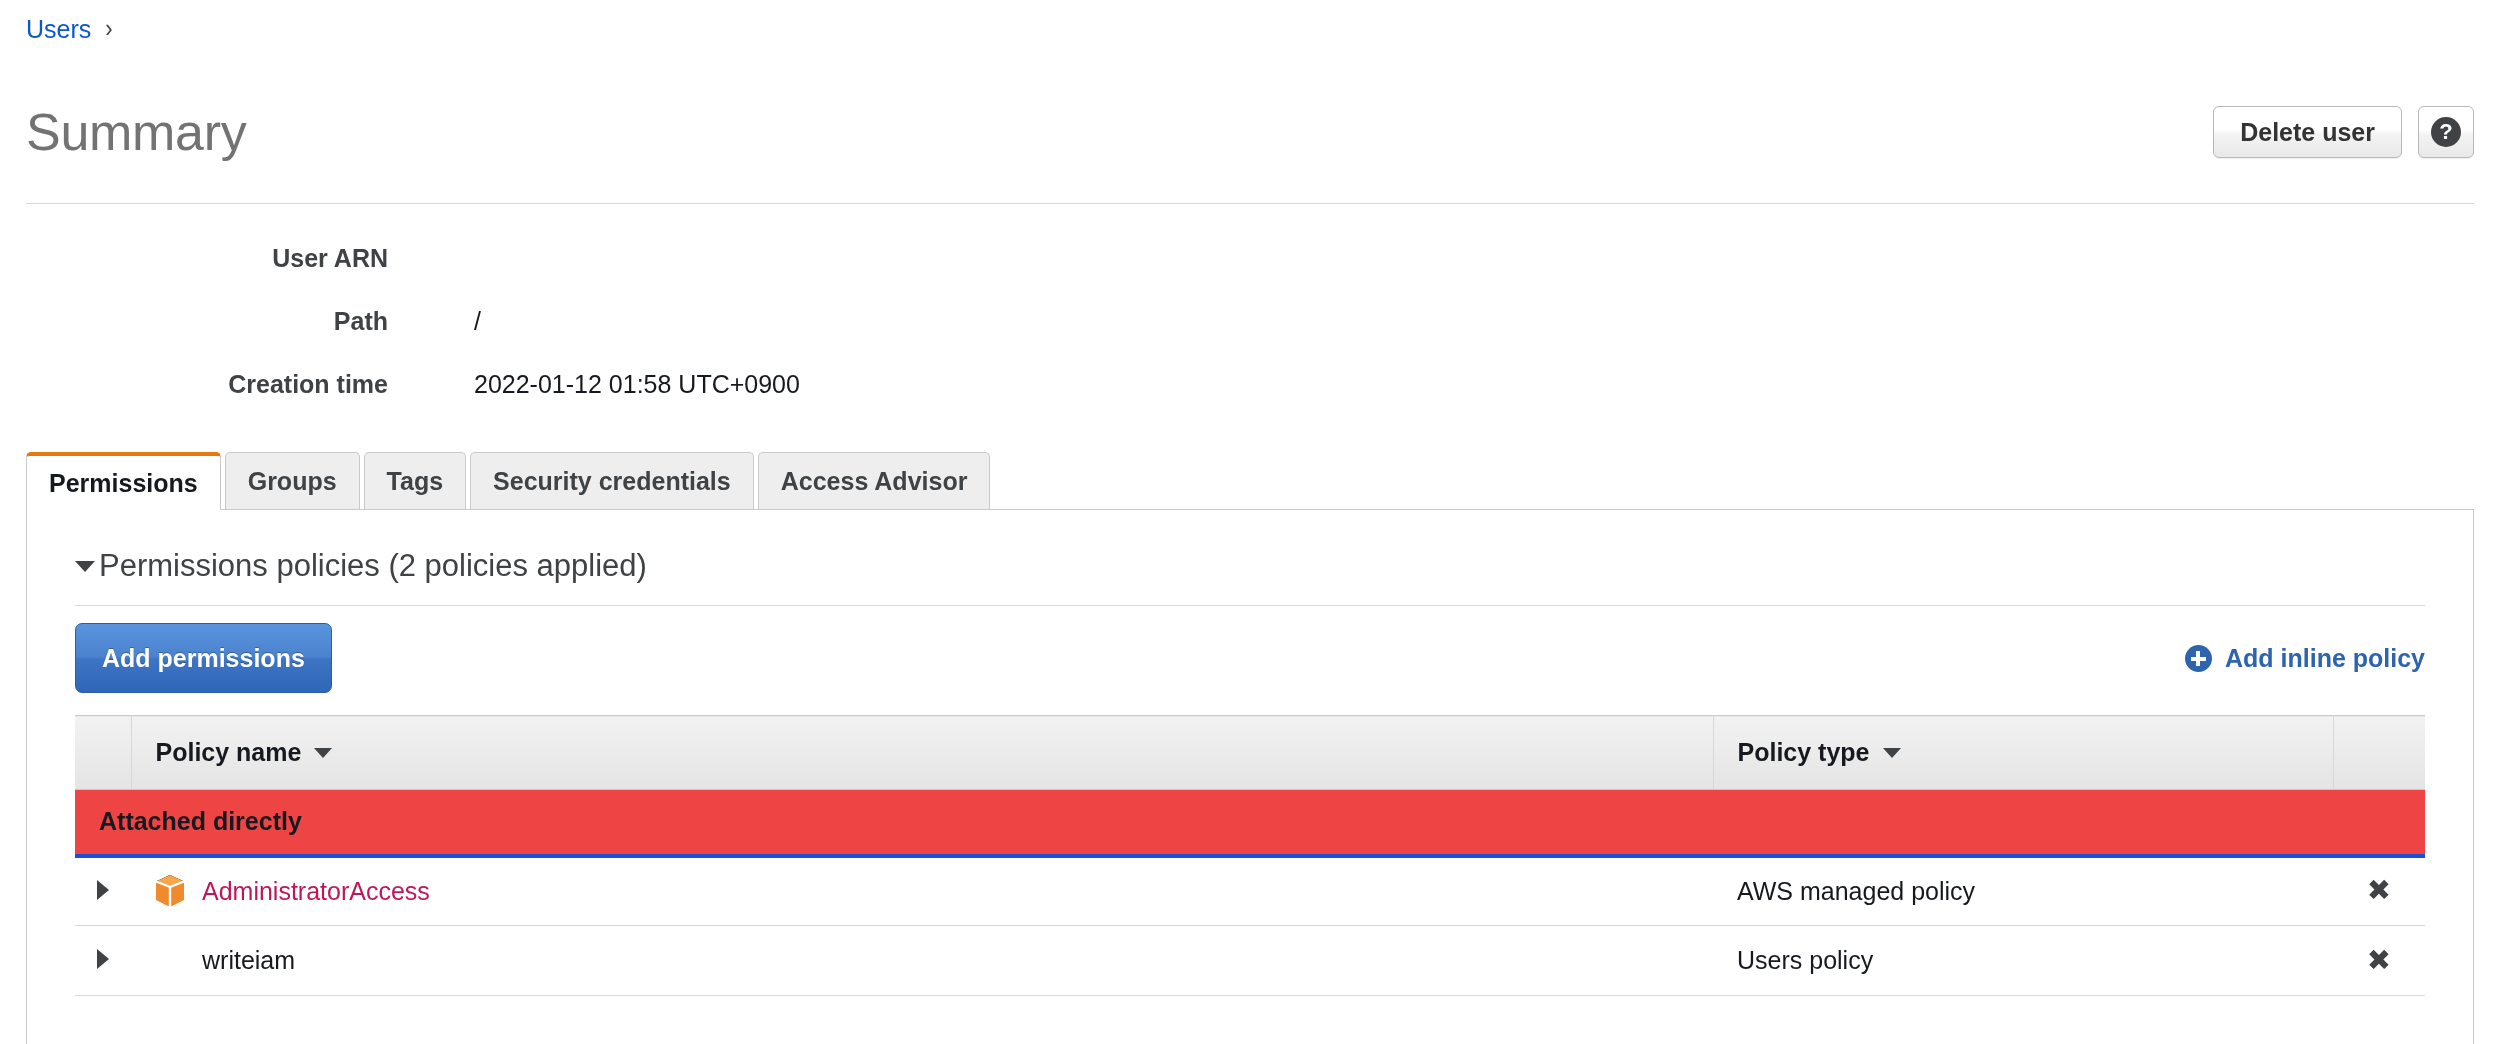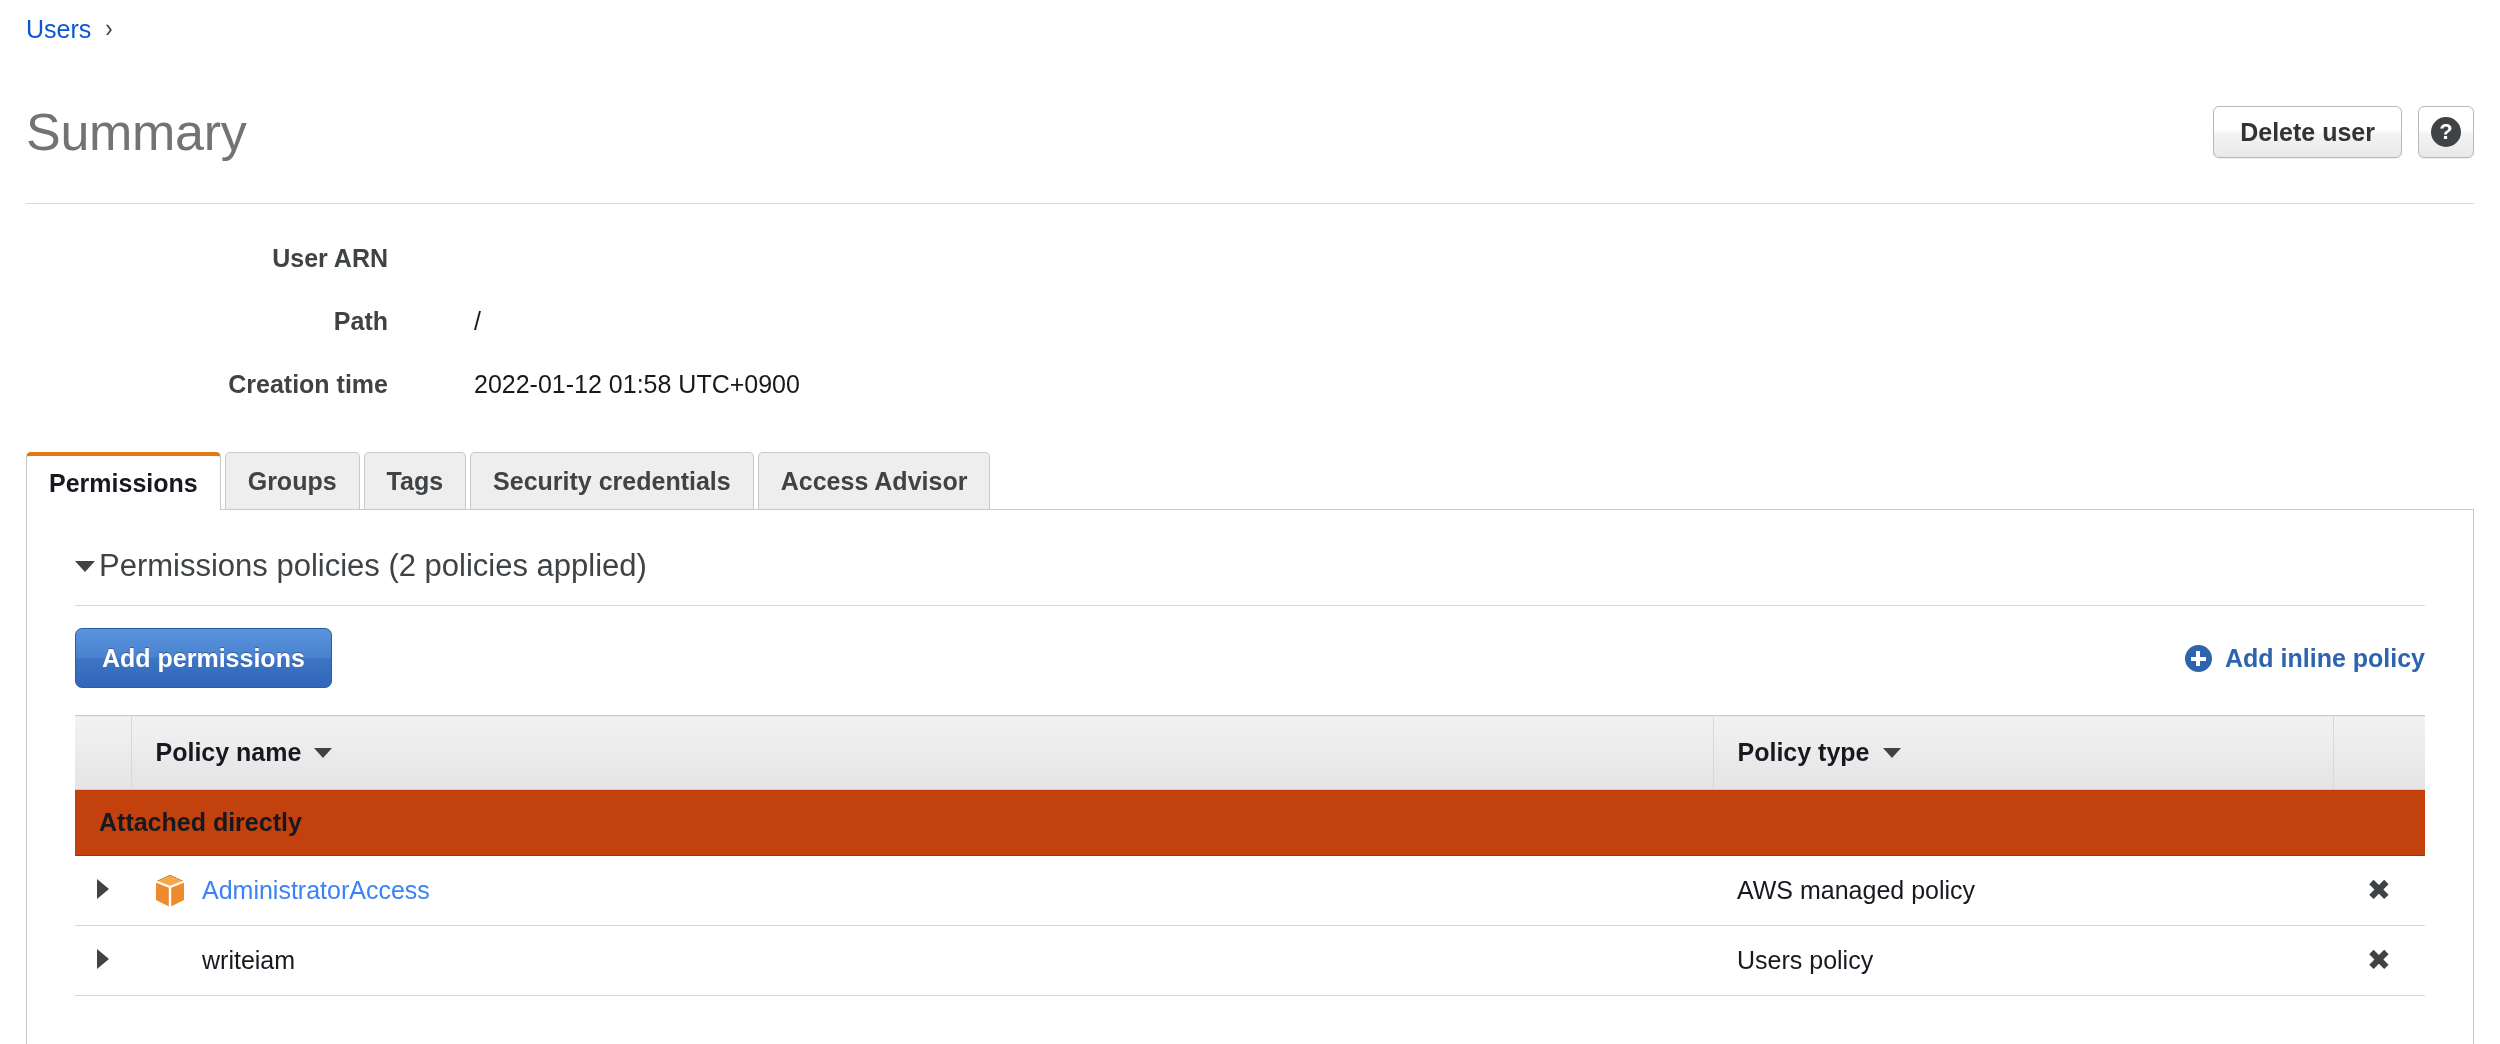--- a/index.html
+++ b/index.html
@@ -237,21 +237,21 @@
     height: 56px;
   }
   .btn-primary {
     background: linear-gradient(to bottom, #5b94dd 0%, #4a82cf 48%, #3d74c4 52%, #2f66b8 100%);
     border: 1px solid #2a5e9e;
     border-radius: 7px;
     color: #ffffff;
     font-family: "Liberation Sans", sans-serif;
     font-size: 25px;
     font-weight: bold;
-    height: 60px;
+    height: 70px;
     padding: 0 26px;
     cursor: pointer;
     text-shadow: 0 -1px 0 rgba(0,0,0,0.28);
     white-space: nowrap;
   }
   .inline-link {
     display: flex;
     align-items: center;
     gap: 13px;
     color: #2d64ad;
@@ -303,22 +303,22 @@
   .th-inner { display: flex; align-items: center; gap: 13px; }
   .sort-caret {
     width: 0; height: 0;
     border-left: 9px solid transparent;
     border-right: 9px solid transparent;
     border-top: 10px solid #3f4346;
     cursor: pointer;
     flex: none;
   }
   .group-row td {
-    background: #c2410c;
-    border-bottom: 1px solid #1d4ed8;
+    background: #ef4444;
+    border-bottom: 4px solid #1d4ed8;
     height: 66px;
     font-size: 25px;
     font-weight: bold;
     color: #16191f;
     padding: 0 0 0 24px;
   }
   .policy-table tbody tr.data-row td {
     border-bottom: 1px solid #d8d8d8;
     height: 70px;
     font-size: 25px;
@@ -331,21 +331,21 @@
   .tri-right {
     display: inline-block;
     width: 0; height: 0;
     border-top: 10px solid transparent;
     border-bottom: 10px solid transparent;
     border-left: 12px solid #3f4346;
     cursor: pointer;
   }
   .name-cell-inner { display: flex; align-items: center; gap: 17px; }
   .policy-link {
-    color: #3b82f6;
+    color: #be185d;
     text-decoration: none;
     cursor: pointer;
     font-size: 25px;
   }
   .policy-plain { color: #16191f; font-size: 25px; }
   .cube-icon { width: 30px; height: 34px; flex: none; display: block; }
   .icon-spacer { width: 30px; height: 34px; flex: none; }
   td.cell-remove { text-align: center; padding: 0 !important; }
   .remove-x {
     display: inline-block;

